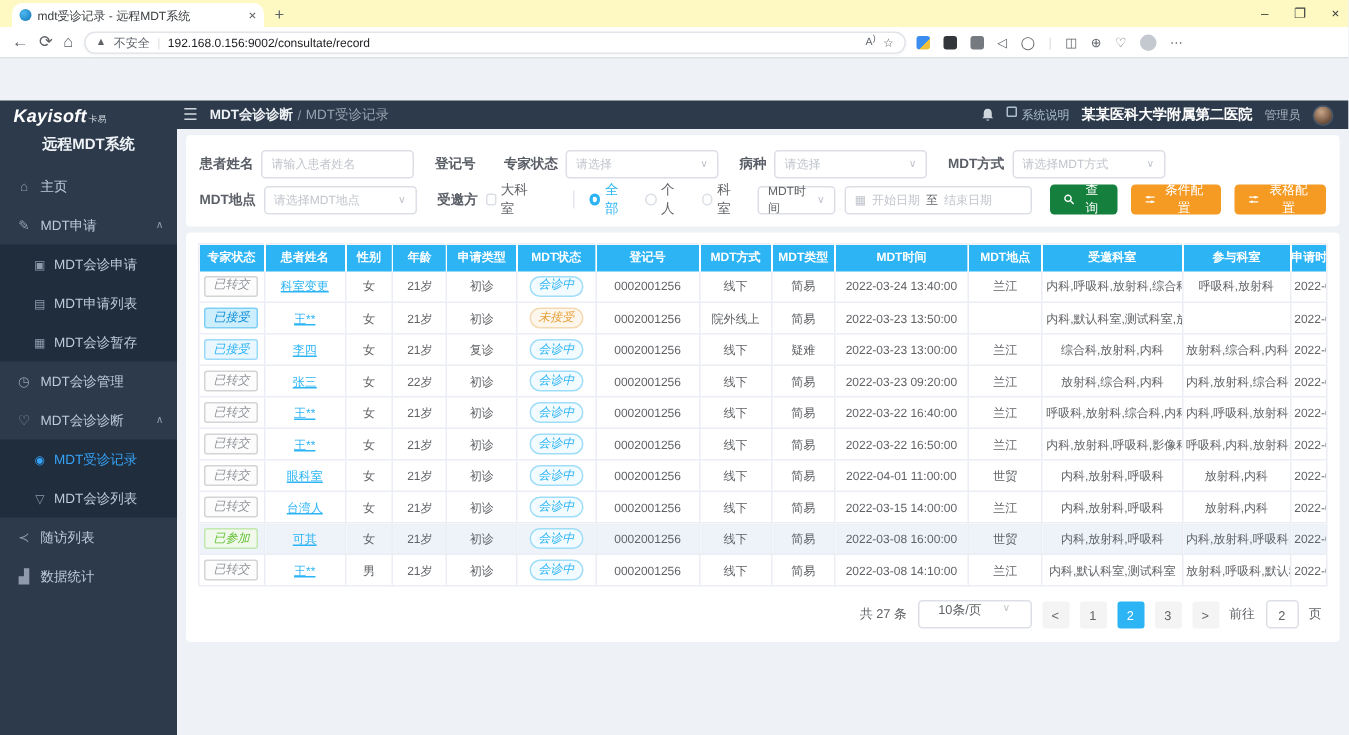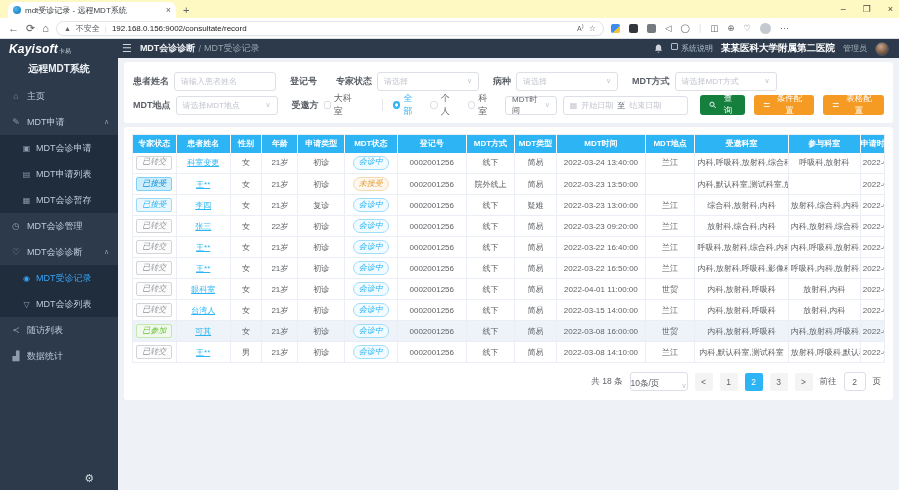--- a/index.html
+++ b/index.html
@@ -19,21 +19,21 @@
   .pill { flex:0 0 548px; height:15px; border:1px solid #e1e4e8; background:#fff; border-radius:8px; display:flex; align-items:center; padding:0 7px; gap:5px; font-size:8px; color:#5f6368; box-shadow:0 1px 2px rgba(0,0,0,.04); }
   .pill .warn-tri { color:#5f6368; font-size:7px; }
   .pill .url { color:#202124; flex:1; white-space:nowrap; overflow:hidden; }
   .pill .sep { color:#dadce0; }
   .ext-icons { display:flex; align-items:center; gap:9px; color:#5f6368; font-size:8.5px; }
   .ext-box { width:9px; height:9px; border-radius:2px; background:#757a80; display:inline-block; }
   .ext-box.dark{ background:#33373b; } .ext-box.blue{ background:linear-gradient(135deg,#3b8df0 60%,#f0c23b 60%); }
   .profile-dot { width:11px; height:11px; border-radius:50%; background:#c4c9cf; display:inline-block; }
 
   
-  .app-header { height:19px; background:#2d3a4b; display:flex; align-items:center; color:#fff; }
+  .app-header { height:19px; background:#2d3a4b; display:flex; align-items:center; color:#fff;margin-top:28px; }
   .logo-zone { width:118px; flex:none; padding-left:9px; display:flex; align-items:baseline; }
   .logo-main { font-size:12px; font-weight:bold; font-style:italic; letter-spacing:.2px; }
   .logo-suffix { font-size:6px; margin-left:1px; color:#cfd6dd; }
   .hamburger { font-size:11px; color:#cfd6dd; margin:0 8px 0 4px; }
   .crumb-section { font-size:9px; color:#f0f3f6; font-weight:bold; }
   .crumb-sep { color:#8795a5; margin:0 3px; }
   .crumb-current { font-size:9px; color:#9aa5b1; }
   .header-right { margin-left:auto; display:flex; align-items:center; gap:8px; padding-right:10px; }
   .bell { width:9px; height:9px; }
   .sys-help { color:#aebfd2; font-size:8px; display:flex; gap:3px; }
@@ -98,21 +98,21 @@
   .tag { display:inline-block; padding:1.5px 5px; border-radius:2px; font-size:8px; line-height:1.1; border:1px solid transparent;font-style:italic; }
   .t-info { color:#909399; border-color:#d3d4d6; background:#fcfcfd; }
   .t-blue-fill { color:#0f8ed6; border-color:#7fd0f7; background:#cdeefc; }
   .t-blue { color:#2cb4f5; border-color:#9bdbf9; background:#eaf7fe; }
   .t-green { color:#67c23a; border-color:#c2e7b0; background:#f0f9eb; }
   .t-cyan { color:#2cb4f5; border-color:#a0ddf8; background:#f2fbff; border-radius:9px; }
   .t-orange { color:#e6a23c; border-color:#f5dab1; background:#fdf6ec; border-radius:9px; }
 
   
   .pagination { margin-top:9px; display:flex; justify-content:flex-end; align-items:center; gap:7px; font-size:8.5px; color:#606266; padding-right:4px; }
-  .psize { width:58px; height:19px; border:1px solid #dcdfe6; border-radius:3px; display:flex; align-items:flex-end; justify-content:space-between; padding:0 0; color:#606266; }
+  .psize { width:76px; height:19px; border:1px solid #dcdfe6; border-radius:3px; display:flex; align-items:flex-start; justify-content:space-between; padding:0 13px; color:#606266; }
   .psize .v { font-size:7px; color:#c0c4cc; }
   .pbtn { min-width:18px; height:18px; background:#f4f4f5; border-radius:2px; display:inline-flex; align-items:center; justify-content:center; color:#606266; }
   .pbtn.active { background:#2cb4f5; color:#fff; }
   .goto-input { width:22px; height:19px; border:1px solid #dcdfe6; border-radius:3px; display:flex; align-items:center; justify-content:center; color:#606266; }
 </style>
 </head>
 <body>
 
 <div class="tabstrip">
   <div class="tab">
@@ -537,21 +537,21 @@
               <td>2022-03-08 14:10:00</td>
               <td>兰江</td>
               <td>内科,默认科室,测试科室</td>
               <td>放射科,呼吸科,默认科室,测...</td>
               <td>2022-03-08 13:06:56</td>
             </tr>
           </tbody>
       </table>
 
       <div class="pagination">
-        <span>共 18 条</span>
+        <span>共 27 条</span>
         <div class="psize">
           <span>10条/页</span>
           <span class="v">∨</span>
         </div>
         <span class="pbtn">&lt;</span>
         <span class="pbtn">1</span>
         <span class="pbtn active">2</span>
         <span class="pbtn">3</span>
         <span class="pbtn">&gt;</span>
         <span>前往</span>

